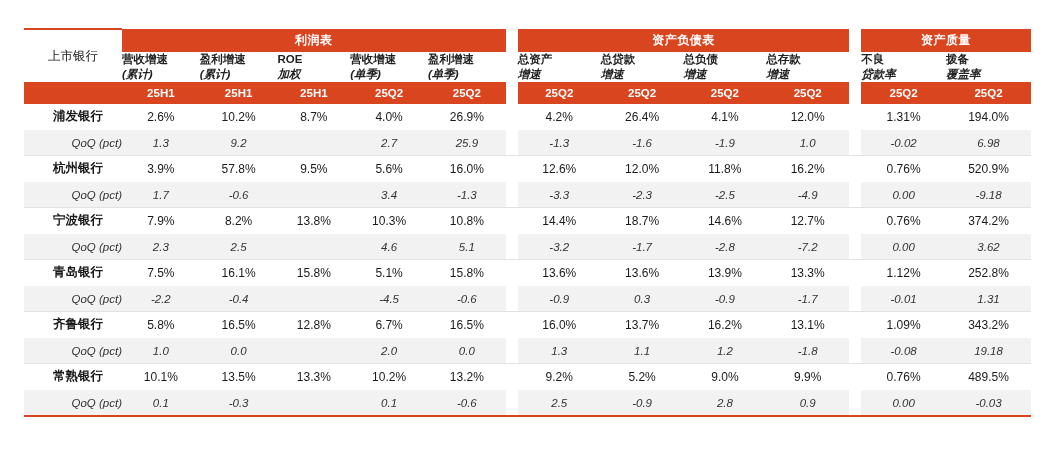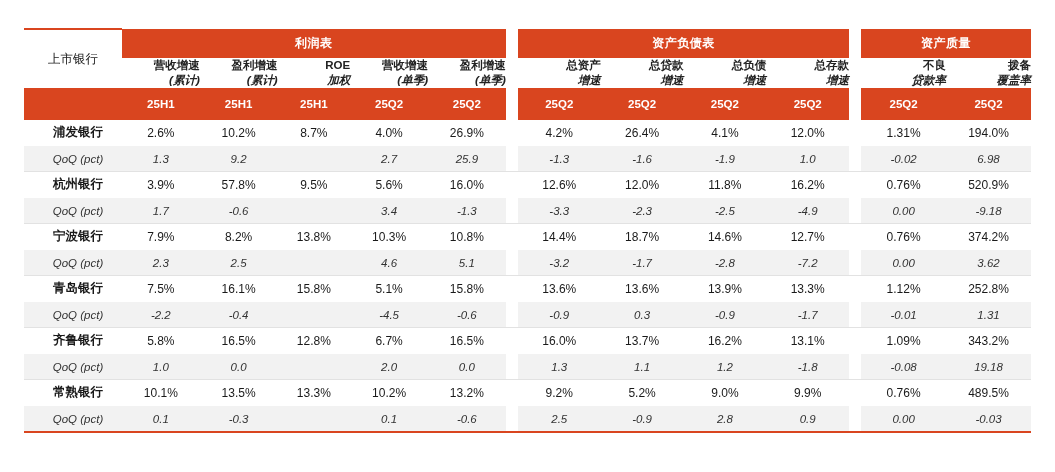--- a/index.html
+++ b/index.html
@@ -32,30 +32,30 @@
     margin: 0;
   }
 
   
   .grp-head {
     background: #d9451f;
     color: #ffffff;
     font-size: 12px;
     font-weight: bold;
     text-align: center;
-    height: 28px;
+    height: 22px;
     line-height: 22px;
     letter-spacing: 0.5px;
   }
   .grp-gap {
     background: #ffffff;
     width: 12px;
   }
   .col-head {
-    text-align: right;
+    text-align: left;
     font-size: 11.5px;
     font-weight: bold;
     color: #222;
     line-height: 15px;
     padding: 6px 2px 6px 2px;
     vertical-align: middle;
   }
   .col-head .l2 { display: block; font-style: italic; }
   .bank-head {
     text-align: center;
@@ -63,21 +63,21 @@
     font-weight: normal;
     color: #222;
     vertical-align: middle;
   }
   .period-row td {
     text-align: center;
     font-size: 11.5px;
     font-weight: bold;
     color: #ffffff;
     background: #d9451f;
-    height: 32px;
+    height: 22px;
     line-height: 22px;
   }
   .period-row td.gapcell {
     background: #ffffff;
   }
   .period-row td.bankcell {
     background: #d9451f;
   }
   .rule-top {
     border-top: 2px solid #d9451f;
@@ -102,21 +102,21 @@
     color: #333;
     background: #f2f2f2;
   }
   .r-main td.bankname {
     text-align: center;
     padding-left: 10px;
     font-weight: bold;
     font-size: 12.5px;
   }
   .r-qoq td.bankname {
-    text-align: center;
+    text-align: right;
     padding-left: 10px;
     font-style: italic;
     font-weight: normal;
     font-size: 11.5px;
   }
   .r-main td.gapcell, .r-qoq td.gapcell {
     background: #ffffff;
   }
   .row-sep td {
     border-bottom: 1px solid #e2e2e2;

